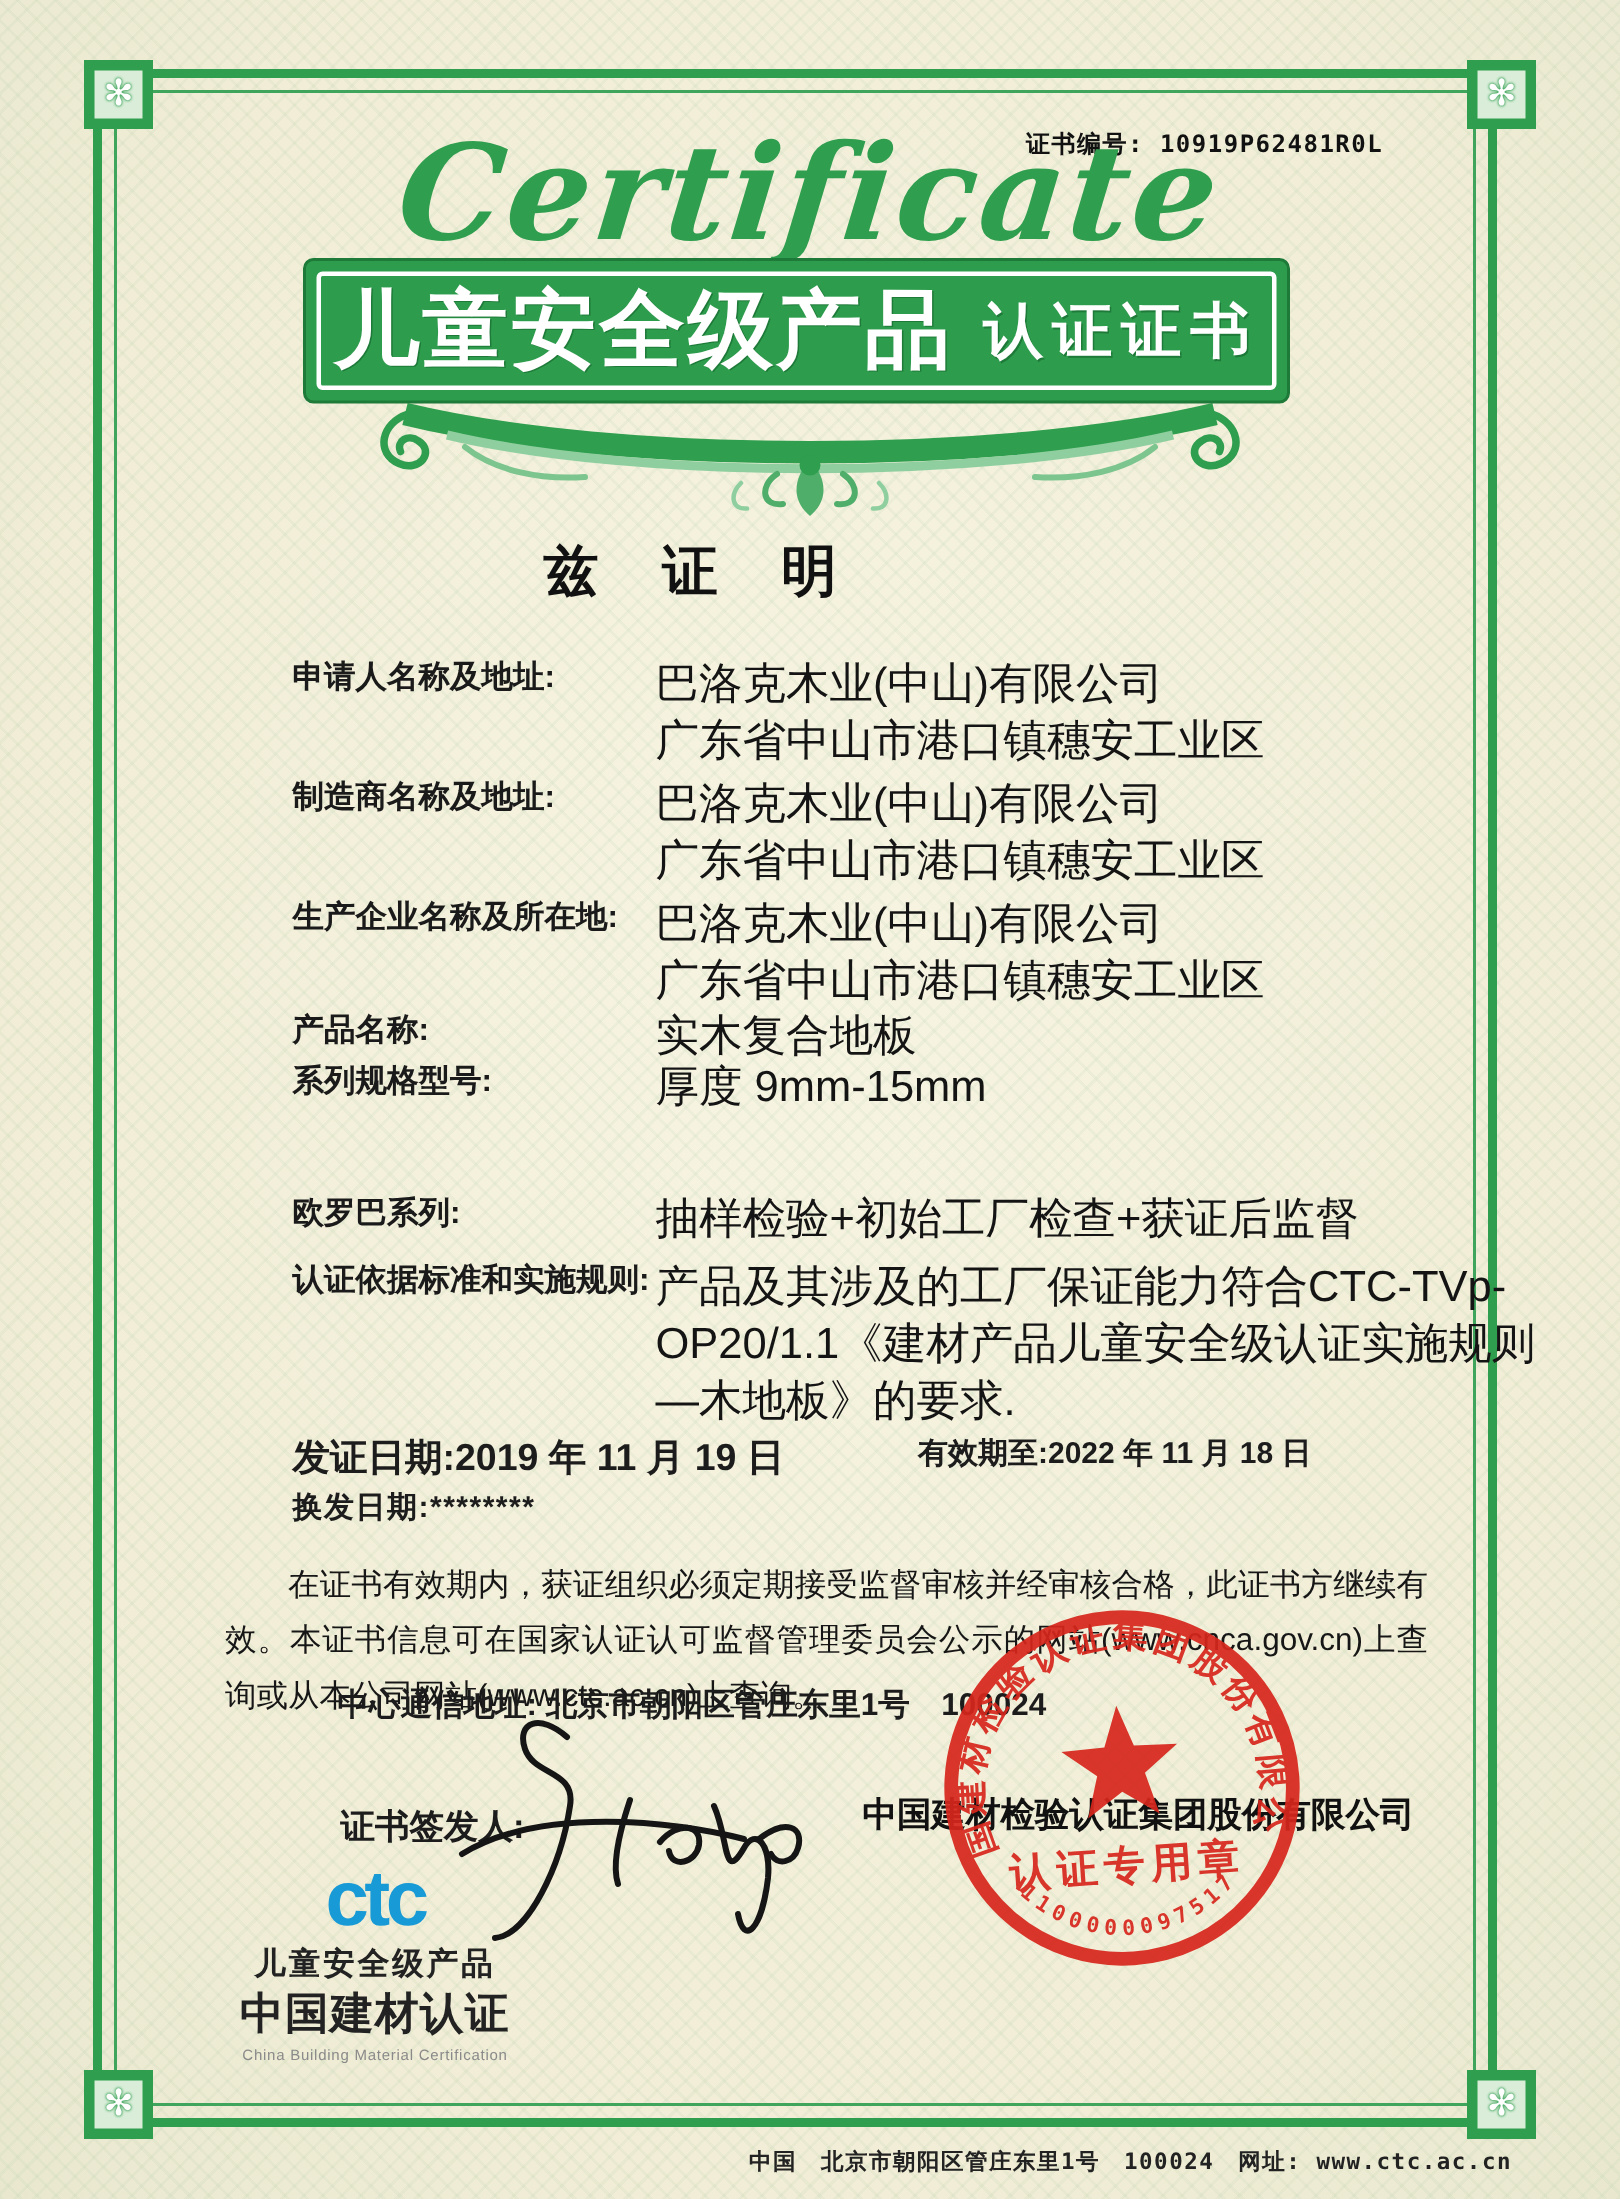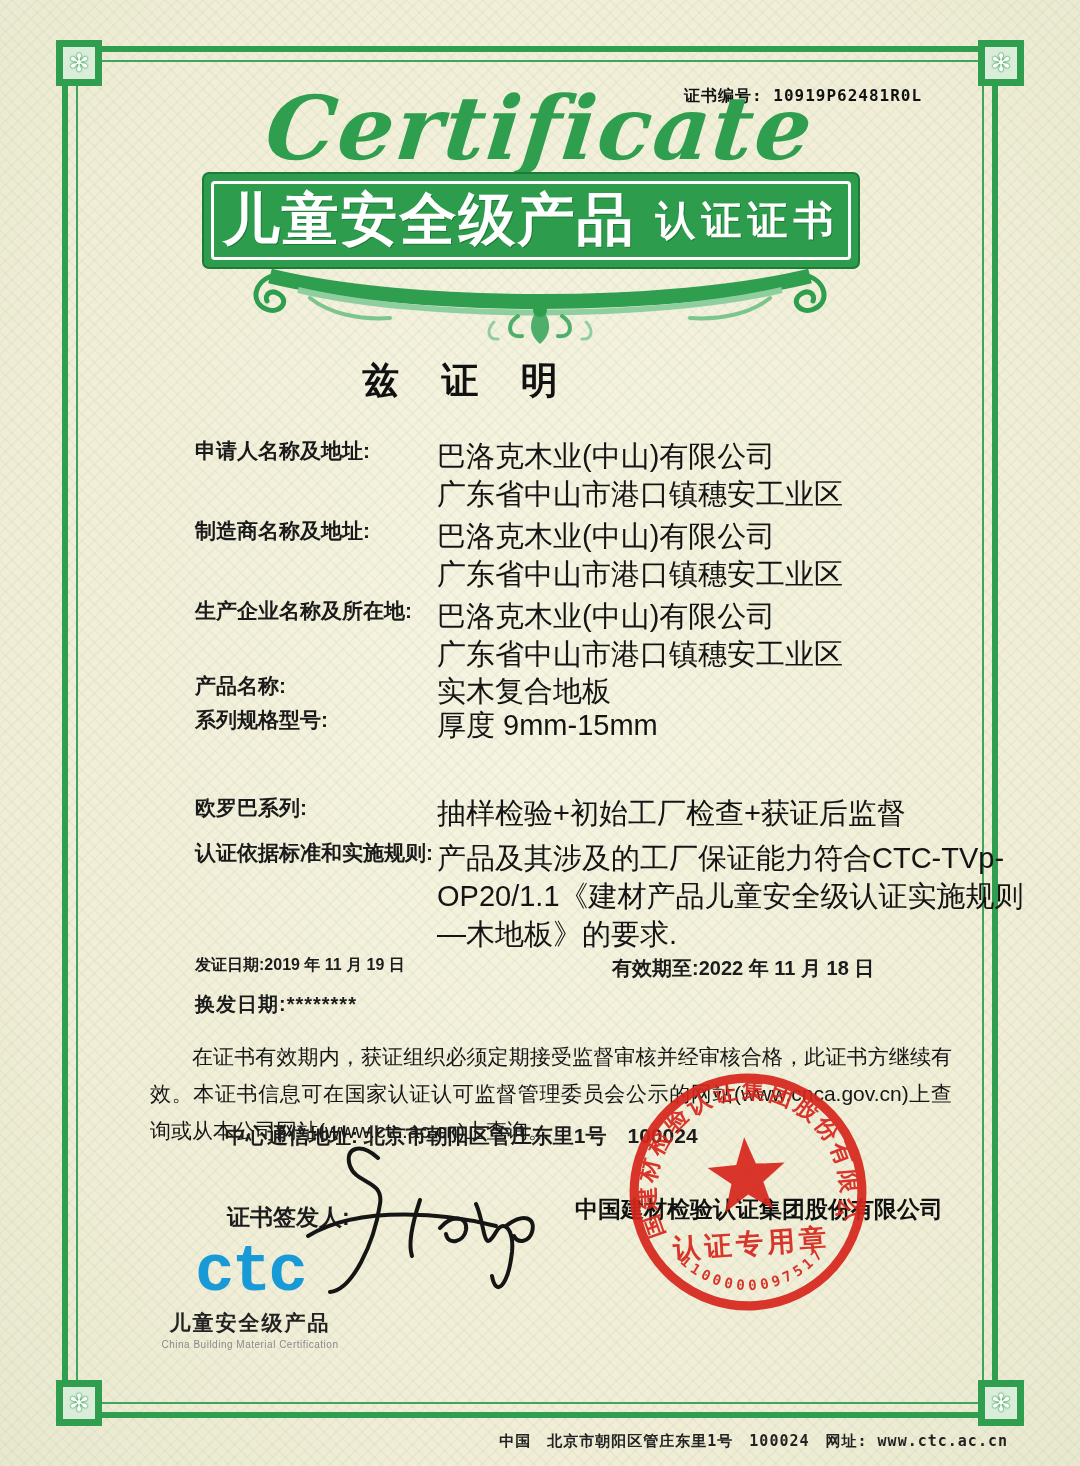--- a/index.html
+++ b/index.html
@@ -64,21 +64,21 @@
   }
 
   
   .field { position:absolute; left:195px; width:770px; }
   .field .lbl { position:absolute; left:0; top:0; font-size:21px; font-weight:600; color:#1a1a1a; white-space:nowrap; }
   .field .val { position:absolute; left:242px; top:0; width:520px; font-size:29px; line-height:38px; color:#141414; }
   .field .val div { white-space:nowrap; }
   .f0 { top:437px; } .f1 { top:517px; } .f2 { top:597px; }
   .f3 { top:672px; } .f4 { top:706px; } .f5 { top:794px; } .f6 { top:839px; }
 
-  .date-issue   { position:absolute; left:195px; top:955px; font-size:16px; font-weight:600; }
+  .date-issue   { position:absolute; left:195px; top:955px; font-size:25px; font-weight:600; }
   .date-valid   { position:absolute; left:612px; top:955px; font-size:20px; font-weight:600; }
   .date-reissue { position:absolute; left:195px; top:991px; font-size:20px; font-weight:600; letter-spacing:1px; }
 
   .notice {
     position:absolute; left:150px; top:1038px; width:802px;
     font-size:21px; line-height:37px; text-align:justify; text-indent:2em; color:#161616;
   }
   .contact { position:absolute; left:225px; top:1122px; font-size:21px; font-weight:600; }
 
   .signer-label { position:absolute; left:195px; top:1202px; font-size:23px; font-weight:bold;margin-left:32px; }
@@ -86,22 +86,22 @@
 
   .issuer-company {
     position:absolute; left:575px; top:1194px; font-size:23px; font-weight:bold;
     white-space:nowrap; z-index:1; color:#111;
   }
   .seal { position:absolute; left:626px; top:1070px; z-index:2; opacity:0.92; transform:rotate(-4deg); }
 
   
   .logo { position:absolute; left:142px; top:1242px; width:216px; text-align:center; }
   .logo-mark {
-    font-size:66px; font-weight:800; color:#189ad6; line-height:0.95;
-    letter-spacing:-3px; font-family:Liberation Mono, monospace;
+    font-size:52px; font-weight:800; color:#189ad6; line-height:0.95;
+    letter-spacing:-3px; font-family:Liberation Sans, sans-serif;
   }
   .logo-line1 { font-size:21px; font-weight:bold; letter-spacing:2px; margin-top:4px; color:#222; }
   .logo-line2 { font-size:29px; font-weight:bold; letter-spacing:1px; color:#222; }
   .logo-line3 { font-size:10px; color:#8a8a8a; margin-top:2px; letter-spacing:0.5px; }
 
   .footer {
     position:absolute; right:72px; top:1432px; font-size:15px; font-weight:bold;
     letter-spacing:1px; color:#222; font-family:"DejaVu Sans Mono", monospace;
   }
 </style>
@@ -219,18 +219,19 @@
     </text>
     <text x="120" y="180" text-anchor="middle" font-size="27" font-weight="bold" fill="#d7261c" letter-spacing="4" font-family="DejaVu Sans, sans-serif">认证专用章</text>
     <text font-size="14" font-weight="bold" fill="#d7261c" letter-spacing="4" font-family="DejaVu Sans Mono, monospace">
       <textPath href="#serialArc" startOffset="50%" text-anchor="middle">1100000097517</textPath>
     </text>
   </svg>
 
   <div class="logo">
     <div class="logo-mark">ctc</div>
     <div class="logo-line1">儿童安全级产品</div>
+    <div class="logo-line2">中国建材认证</div>
     <div class="logo-line3">China Building Material Certification</div>
   </div>
 
   <div class="footer">中国　北京市朝阳区管庄东里1号　100024　网址: www.ctc.ac.cn</div>
 
 </div>
 
 </body></html>

